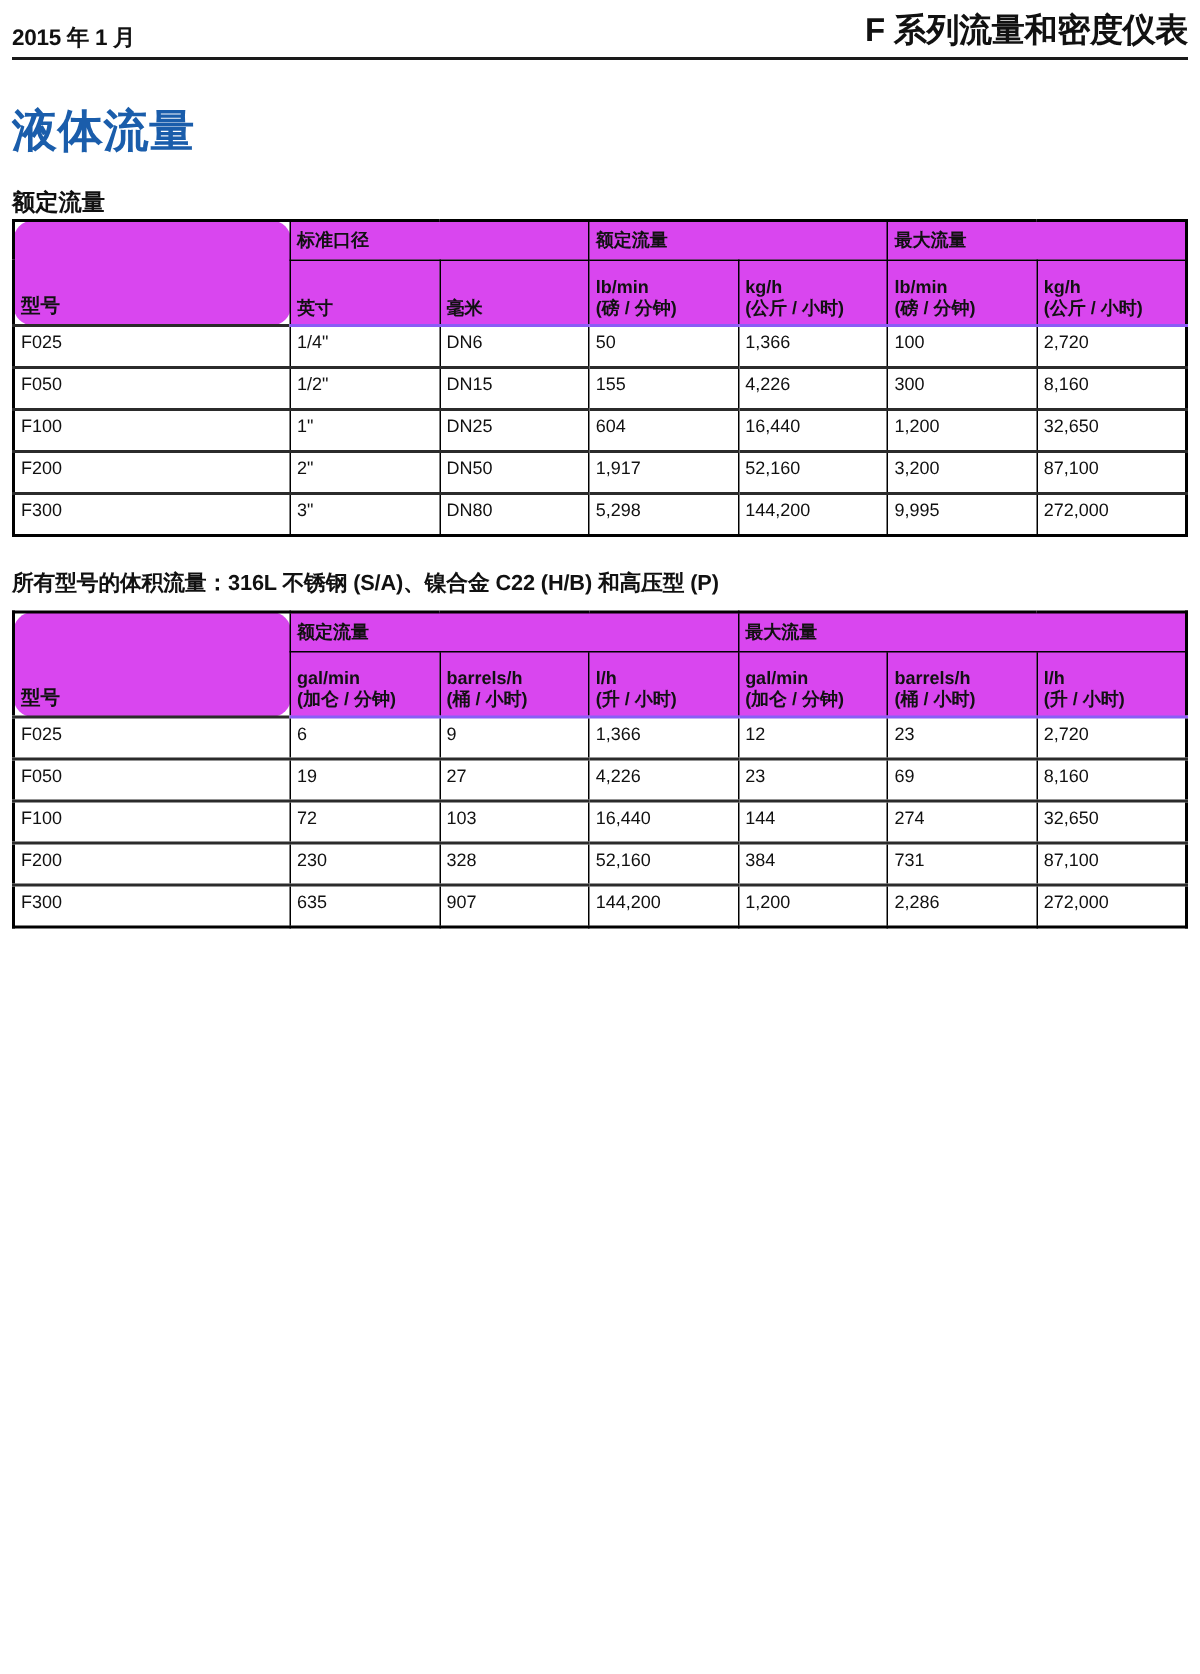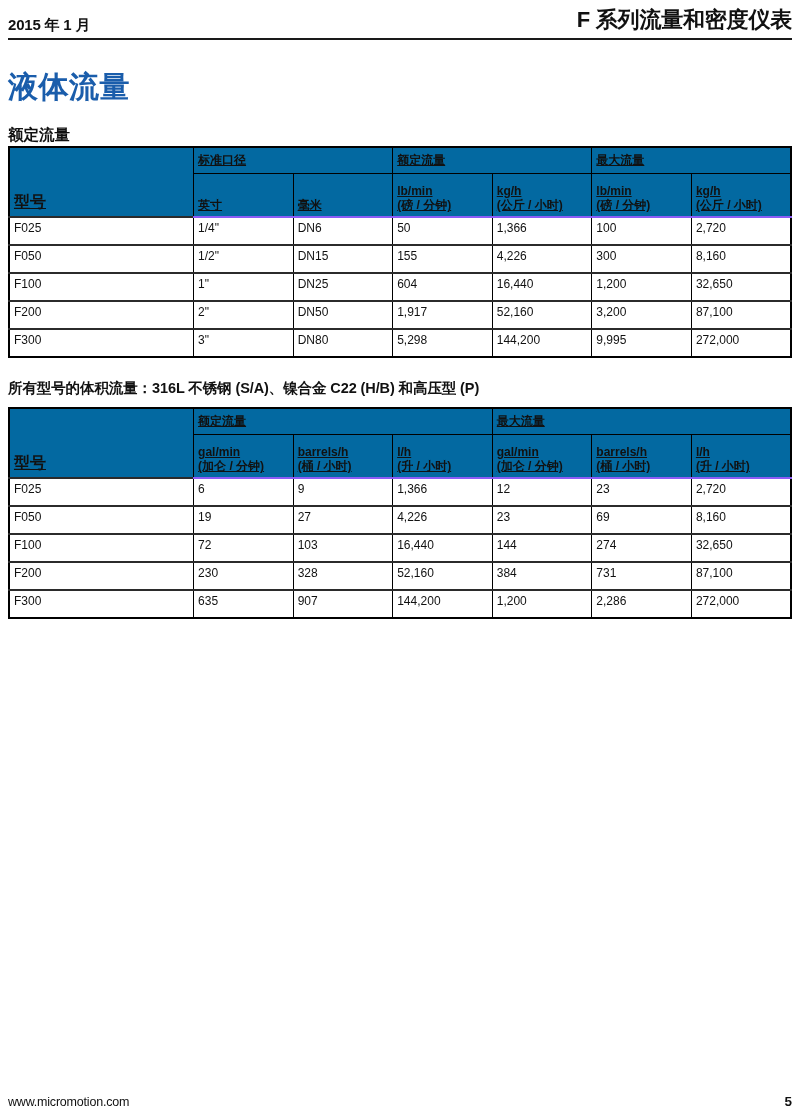--- a/index.html
+++ b/index.html
@@ -17,23 +17,23 @@
   .h-blue { color:#1a5dab; font-size:30px; font-weight:bold; margin-top:27px; letter-spacing:0.5px; }
   .h-sub  { font-size:15.5px; font-weight:bold; margin-top:17px; }
   .intro  { font-size:12.5px; margin-top:7px; letter-spacing:-0.1px; }
 
   .tbl-title { font-size:14.5px; font-weight:bold; margin-top:21px; margin-bottom:9px; letter-spacing:-0.1px; }
   .tbl-title.second { }
 
   
   table.tbl { width:100%; border-collapse:collapse; table-layout:fixed; border:2px solid #000; }
   .tbl th, .tbl td { border:1px solid #000; text-align:left; }
-  .tbl thead th { background:#0369a1; font-weight:bold; font-size:12px;text-decoration:underline; }
+  .tbl thead th { background:#d946ef; font-weight:bold; font-size:12px; }
   .tbl thead tr.group th.grp { height:26px; vertical-align:middle; padding:2px 4px; }
-  .tbl thead th.model { vertical-align:bottom; padding:2px 4px 3px; font-size:16px; }
+  .tbl thead th.model { vertical-align:bottom; padding:2px 4px 3px; font-size:13px;border-radius:13px; }
   .tbl thead tr.units th { height:44px; vertical-align:bottom; padding:1px 4px 3px;
     border-bottom:2px solid #8b5cf6; }
   .u-main, .u-sub { line-height:1.22; }
   .tbl tbody td { height:28px; vertical-align:top; padding:3px 4px; font-size:12px;
     border-top:2px solid #2b2b2b; background:#fff; }
 
   
   .doc-footer { position:absolute; left:8px; right:8px; bottom:7px;
     display:flex; justify-content:space-between; align-items:flex-end; }
   .footer-url { font-size:12.5px; letter-spacing:-0.2px; }
@@ -231,18 +231,14 @@
           <td>635</td>
           <td>907</td>
           <td>144,200</td>
           <td>1,200</td>
           <td>2,286</td>
           <td>272,000</td>
         </tr>
       </tbody>
     </table>
 
-  <div class="doc-footer">
-    <span class="footer-url">www.micromotion.com</span>
-    <span class="page-number">5</span>
-  </div>
 
 </div>
 
 </body></html>

